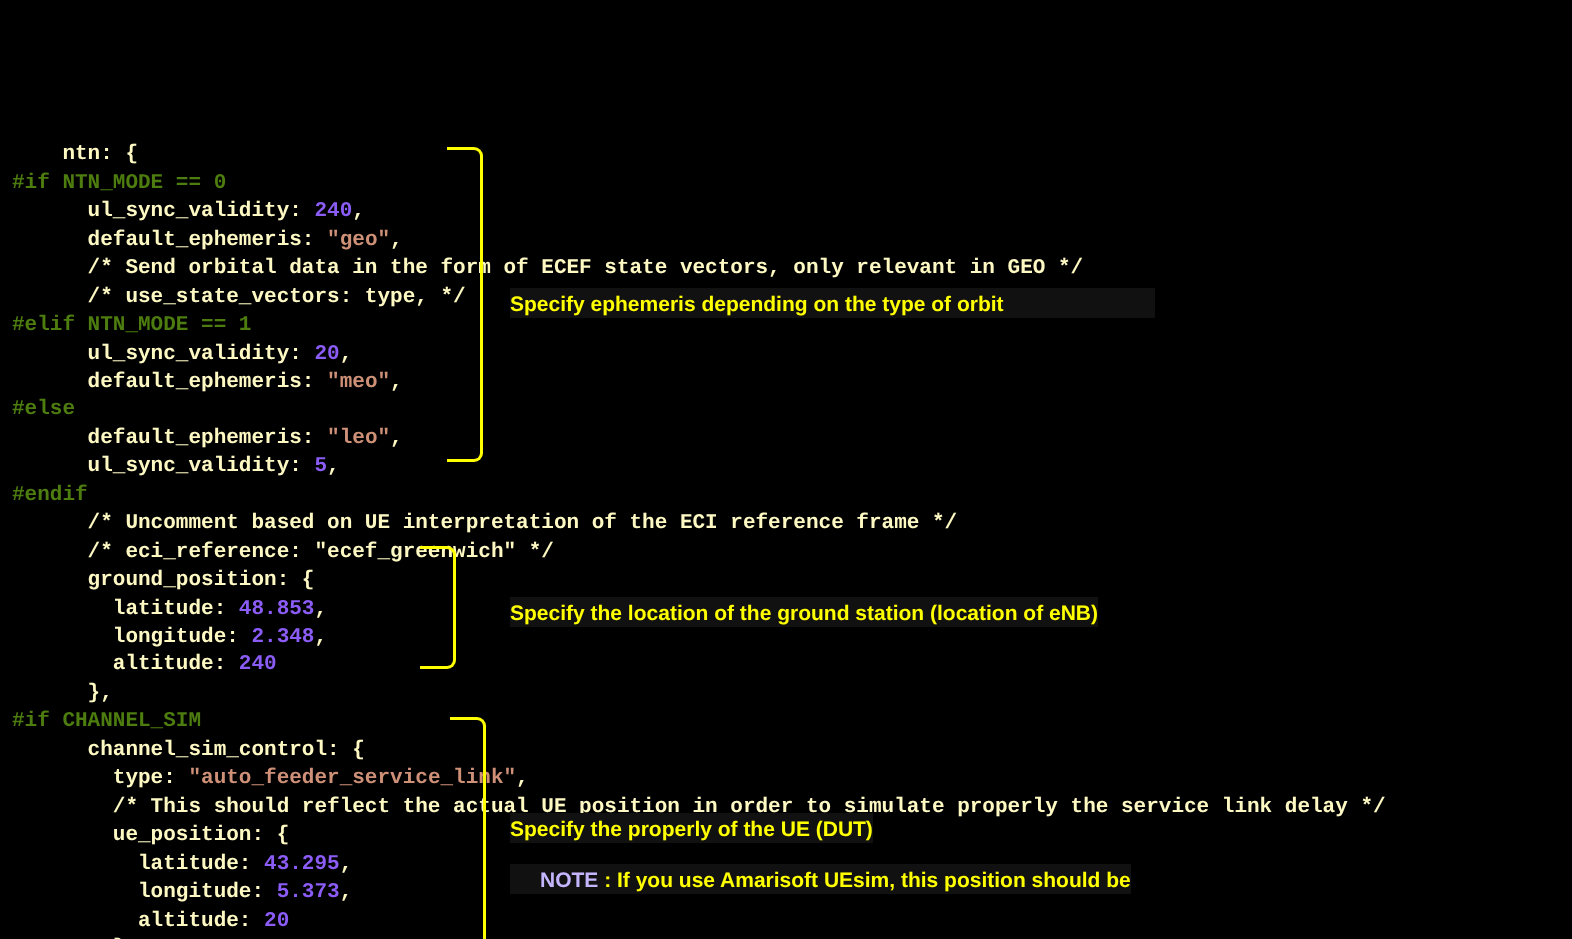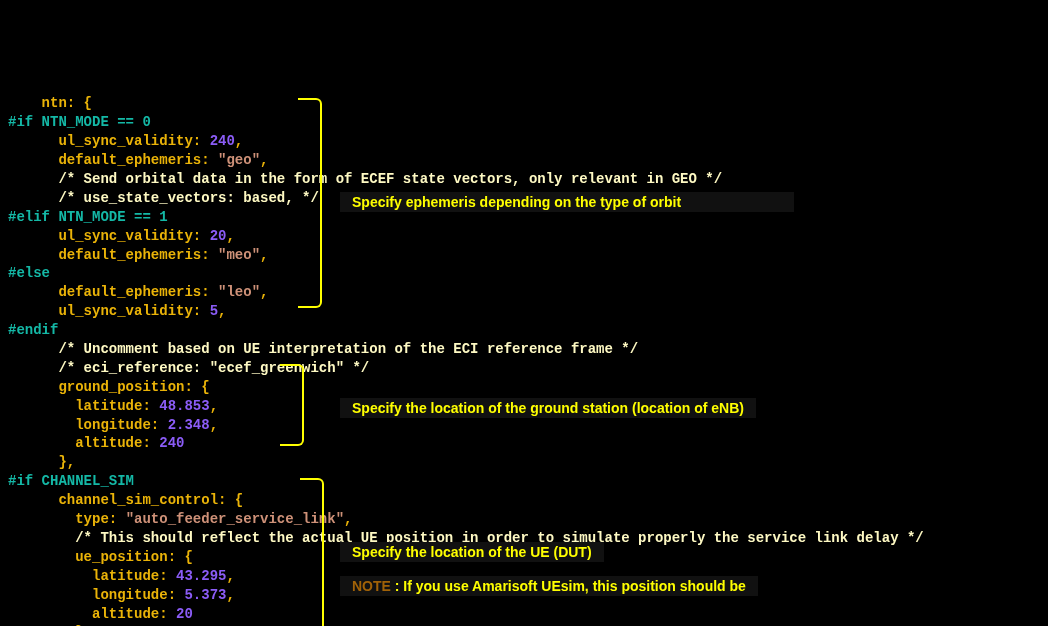--- a/index.html
+++ b/index.html
@@ -18,35 +18,35 @@
     width: 1048px;
     height: 626px;
     overflow: hidden;
   }
   .code {
     position: absolute;
     top: 0;
     left: 0;
     padding: 0 8px;
   }
-  .pp { color: #14b8a6; }   
+  .pp { color: #4d7c0f; }   
   .num { color: #8b5cf6; }  
   .str { color: #ce9178; }  
   .cmt { color: #fef9c3; }  
-  .txt { color: #eab308; }  
+  .txt { color: #fef9c3; }  
   .annot {
     position: absolute;
     color: #ffff00;
     font-weight: bold;
     font-family: "Segoe UI", Arial, sans-serif;
     font-size: 14px;
     background: #111111;
-    padding: 1px 12px;
+    padding: 1px 0;
   }
-  .annot .red { color: #a16207; }
+  .annot .red { color: #c4b5fd; margin-left: 20px; }
   .brace {
     position: absolute;
     border-right: 2px solid #ffff00;
     border-top: 2px solid #ffff00;
     border-bottom: 2px solid #ffff00;
     border-top-right-radius: 6px;
     border-bottom-right-radius: 6px;
   }
 </style>
 </head>
@@ -55,21 +55,21 @@
 
 
 <div class="container">
 
 <div class="code">
 <span class="txt">    ntn: {</span>
 <span class="pp">#if NTN_MODE == 0</span>
 <span class="txt">      ul_sync_validity: </span><span class="num">240</span><span class="txt">,</span>
 <span class="txt">      default_ephemeris: </span><span class="str">"geo"</span><span class="txt">,</span>
 <span class="cmt">      /* Send orbital data in the form of ECEF state vectors, only relevant in GEO */</span>
-<span class="cmt">      /* use_state_vectors: based, */</span>
+<span class="cmt">      /* use_state_vectors: type, */</span>
 <span class="pp">#elif NTN_MODE == 1</span>
 <span class="txt">      ul_sync_validity: </span><span class="num">20</span><span class="txt">,</span>
 <span class="txt">      default_ephemeris: </span><span class="str">"meo"</span><span class="txt">,</span>
 <span class="pp">#else</span>
 <span class="txt">      default_ephemeris: </span><span class="str">"leo"</span><span class="txt">,</span>
 <span class="txt">      ul_sync_validity: </span><span class="num">5</span><span class="txt">,</span>
 <span class="pp">#endif</span>
 <span class="cmt">      /* Uncomment based on UE interpretation of the ECI reference frame */</span>
 <span class="cmt">      /* eci_reference: "ecef_greenwich" */</span>
 <span class="txt">      ground_position: {</span>
@@ -93,19 +93,19 @@
 </div>
 
 
 <div class="brace" style="top:22px; left:298px; width:22px; height:206px;"></div>
 <div class="brace" style="top:288px; left:280px; width:22px; height:78px;"></div>
 <div class="brace" style="top:402px; left:300px; width:22px; height:160px;"></div>
 
 
 <div class="annot" style="top:116px; left:340px; width:430px;"><span>Specify ephemeris depending on the type of orbit</span></div>
 <div class="annot" style="top:322px; left:340px;"><span>Specify the location of the ground station (location of eNB)</span></div>
-<div class="annot" style="top:466px; left:340px;"><span>Specify the location of the UE (DUT)</span></div>
+<div class="annot" style="top:466px; left:340px;"><span>Specify the properly of the UE (DUT)</span></div>
 <div class="annot" style="top:500px; left:340px; line-height:1.35;"><span class="red">NOTE</span><span> : If you use Amarisoft UEsim, this position should be</span><br></div>
 
 </div>
 
 
 
 
 </body></html>

